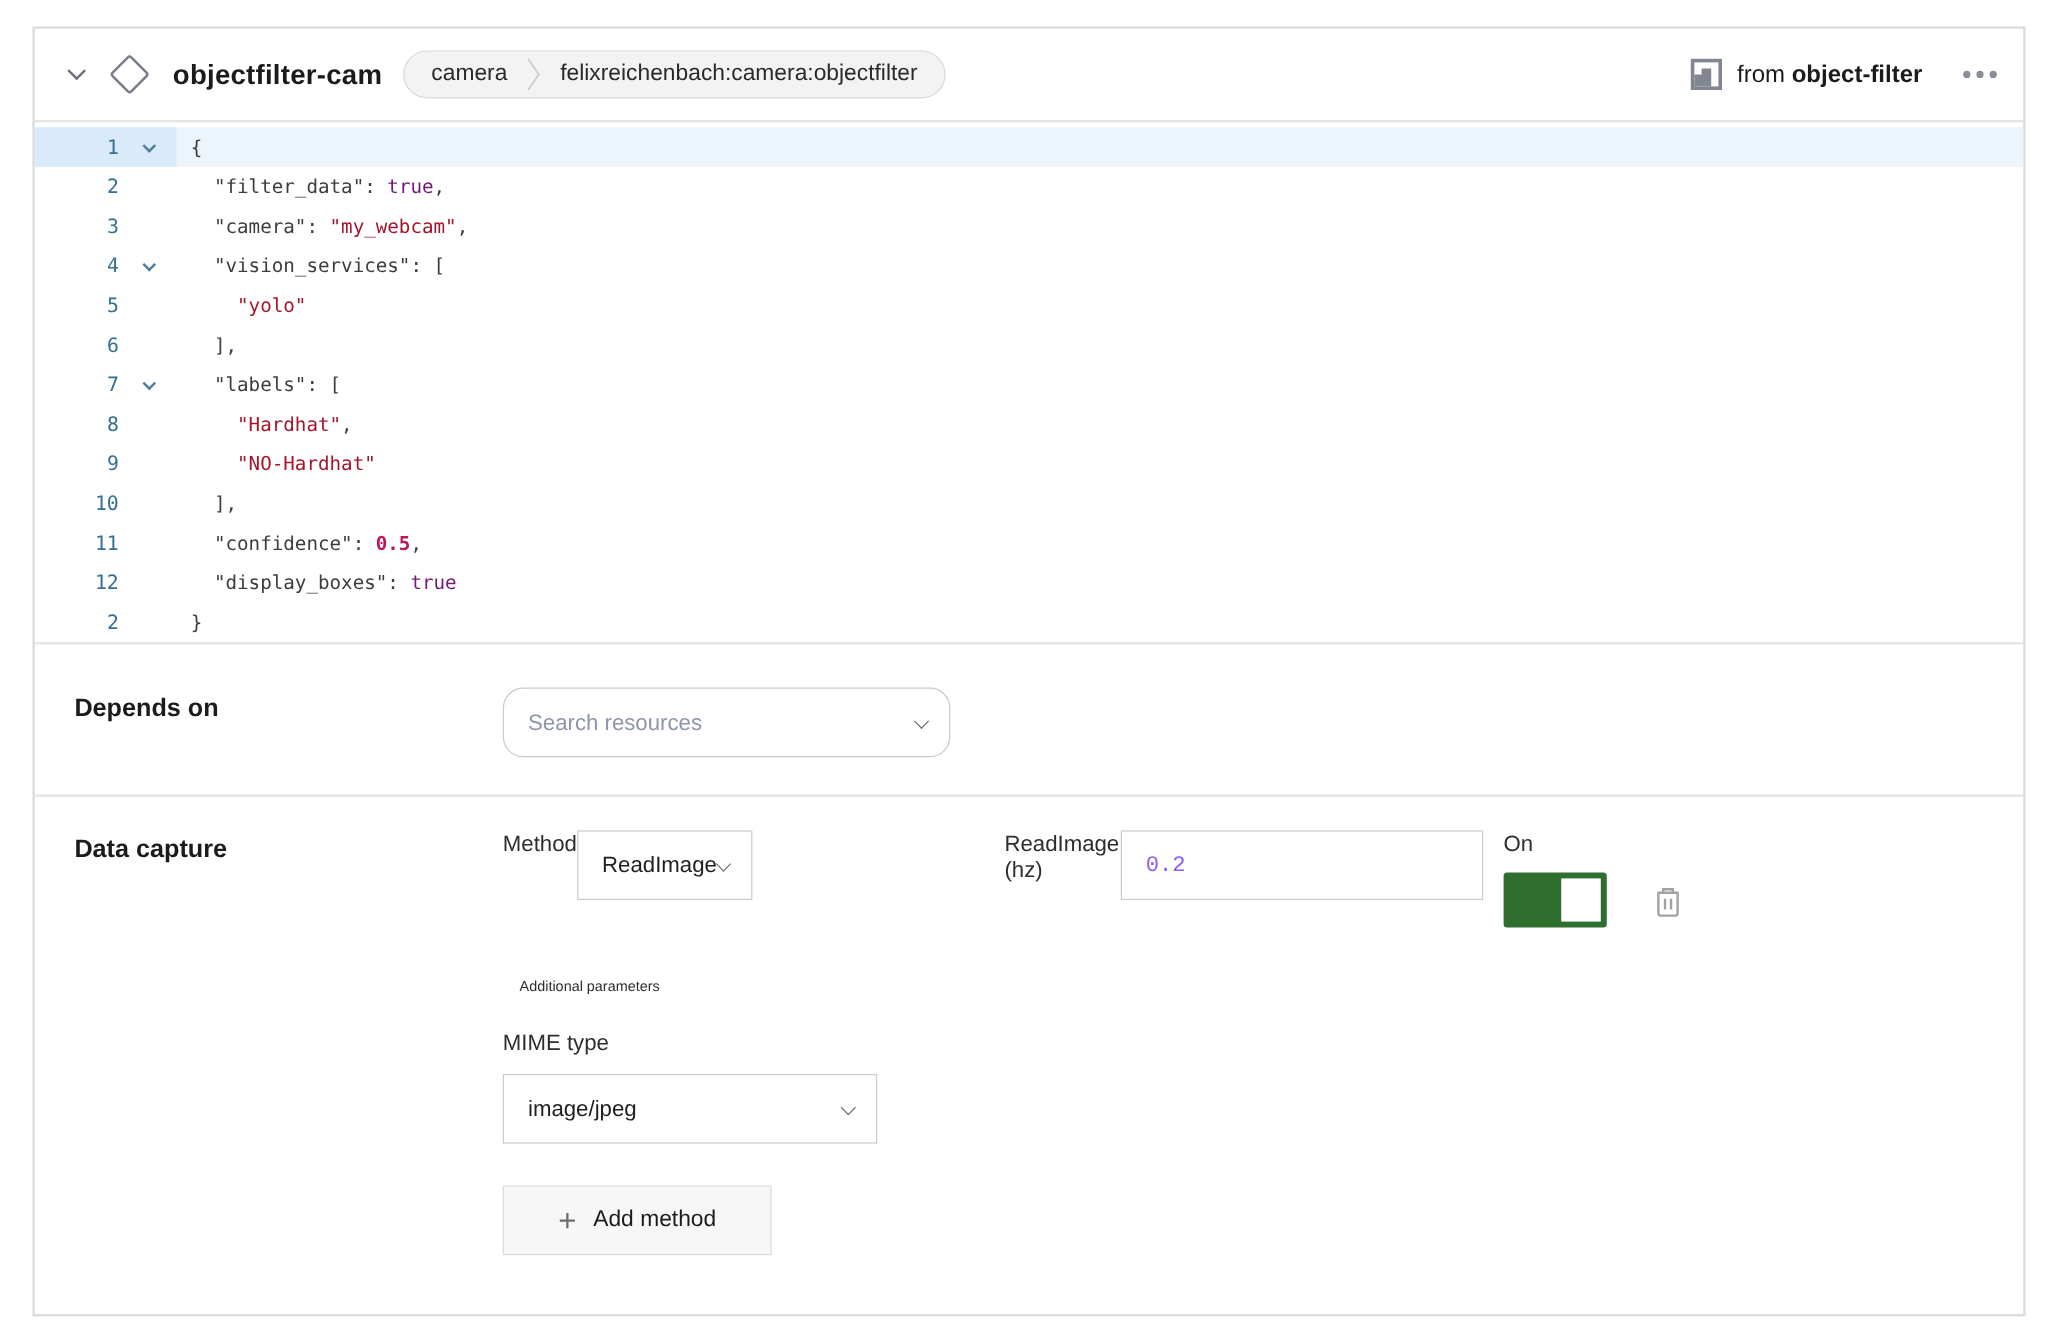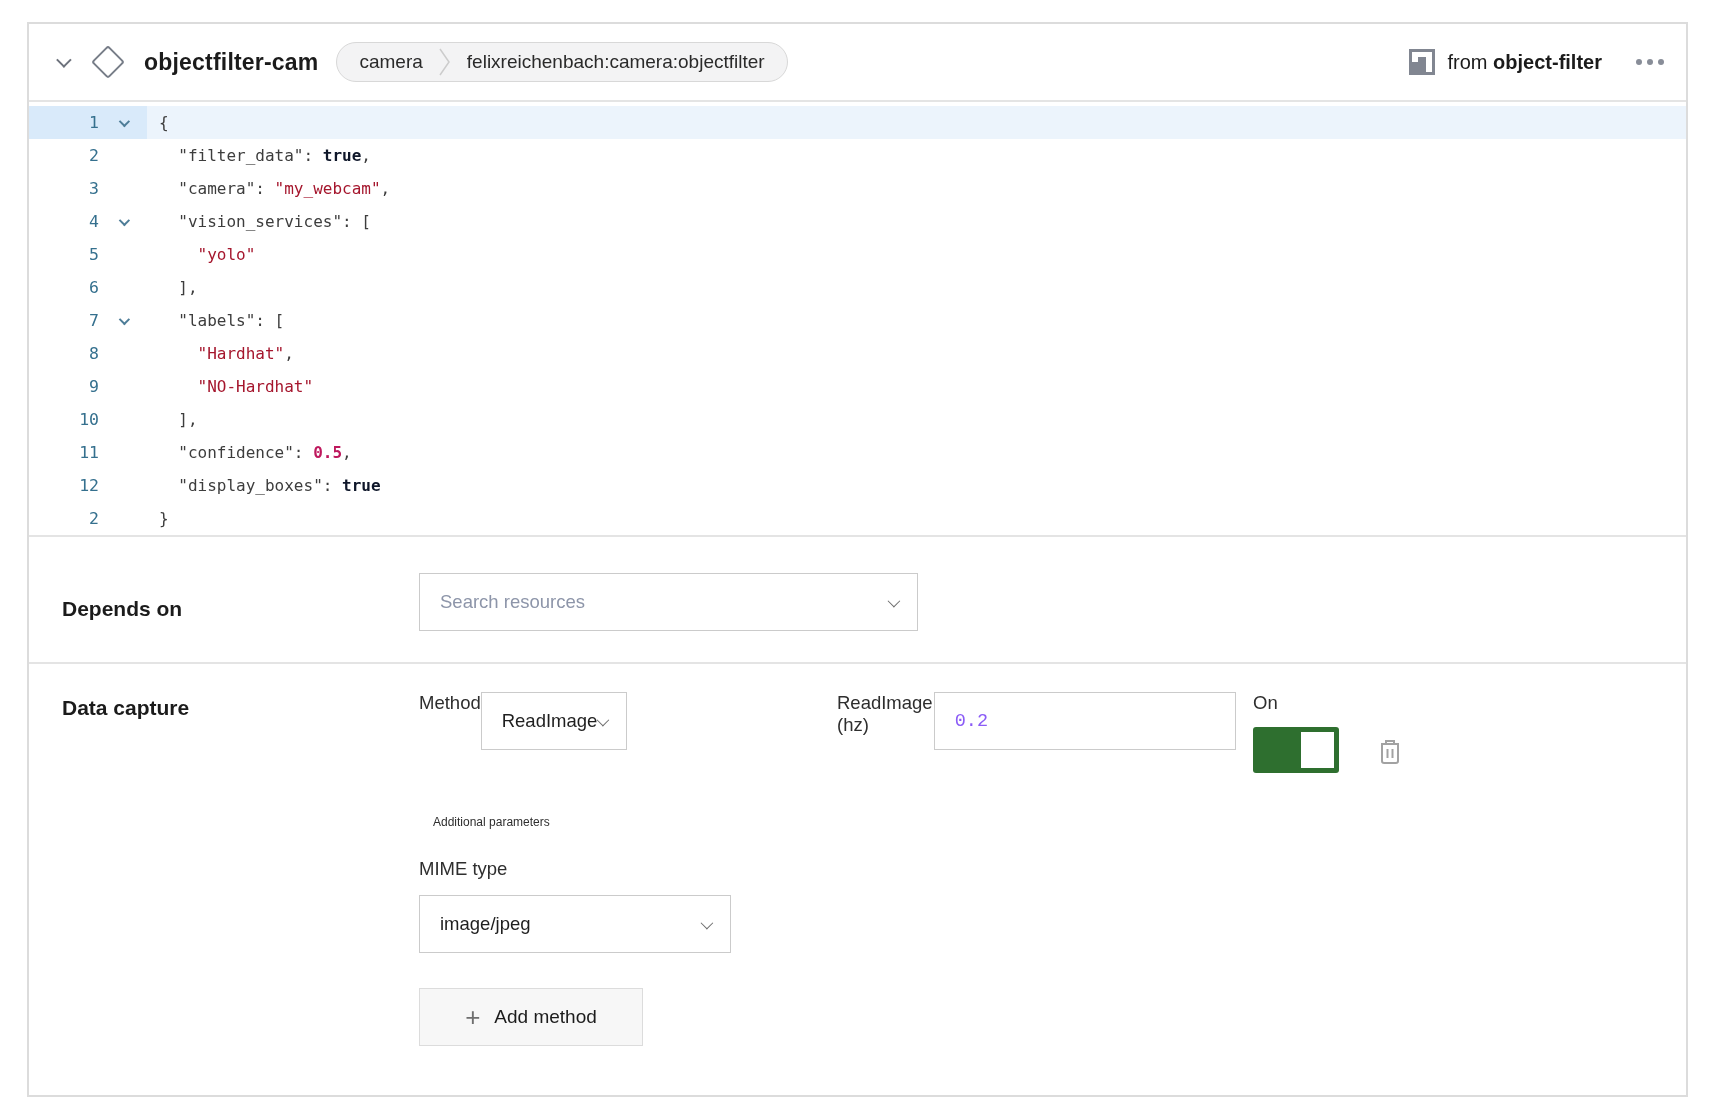--- a/index.html
+++ b/index.html
@@ -27,36 +27,36 @@
   .code-row { display:flex; height:33px; line-height:33px; align-items:stretch; }
   .code-row .gwrap { display:flex; width:118px; flex:0 0 118px; }
   .code-row .lnum { width:70px; text-align:right; color:#35708e; font-size:16.5px; }
   .code-row .fold { width:48px; display:flex; align-items:center; justify-content:center; }
   .fold-chev { width:8px; height:8px; border-right:2px solid #4e7d98; border-bottom:2px solid #4e7d98; transform:rotate(45deg) translateY(-2px); cursor:pointer; }
   .code-row .ctext { white-space:pre; padding-left:12px; flex:1; color:#3d3d3d; }
   .code-row.active { background:#ecf4fc; }
   .code-row.active .gwrap { background:#d9eafa; }
   .tok-key, .tok-punct { color:#3d3d3d; }
   .tok-str { color:#a5162d; }
-  .tok-bool { color:#0f172a;font-weight:bold; }
+  .tok-bool { color:#701a75; }
   .tok-num { color:#be185d;font-weight:bold; }
 
   
   .section { border-top:2px solid #e4e4e4; display:flex; }
   .sec-label-col { width:390px; flex:0 0 390px; padding:32px 0 0 33px; }
   .sec-title { font-size:21px; font-weight:bold; color:#1b1b1b; }
   .depends { height:127px; }
-  .depends .sec-label-col { padding-top:60px; }
+  .depends .sec-label-col { padding-top:42px; }
   .field-label { font-size:18.5px; color:#2e2e2e; }
   .control { border:1.5px solid #cbcbcb; background:#fff; height:58px; display:flex; align-items:center; padding:0 20px; }
   .select { justify-content:space-between; cursor:pointer; }
   .sel-chev { width:9px; height:9px; border-right:1.8px solid #6d6d6d; border-bottom:1.8px solid #6d6d6d; transform:rotate(45deg) translateY(-2px); }
   .placeholder { font-size:18.5px; color:#8d95a9; }
   .sel-value { font-size:18.5px; color:#1f1f1f; }
-  .depends-select { width:499px; margin-top:36px; }
+  .depends-select { width:373px; margin-top:36px;border-radius:17px; }
 
   .datacap { height:435px; }
   .dc-main { padding-top:28px; }
   .dc-row1 { display:flex; }
   .fgroup { display:flex; flex-direction:row; }
   .fgroup .field-label { margin-bottom:19px; }
   .method-group { width:400px; margin-right:18px; }
   .freq-group { width:399px; }
   .freq-input { width:100%; height:58px; border:1.5px solid #cbcbcb; padding:0 20px; font-size:18.5px; color:#8b5cf6; font-family:Liberation Mono, monospace; outline:none; }
   .toggle-group { margin-left:17px; display:flex; flex-direction:column; }

